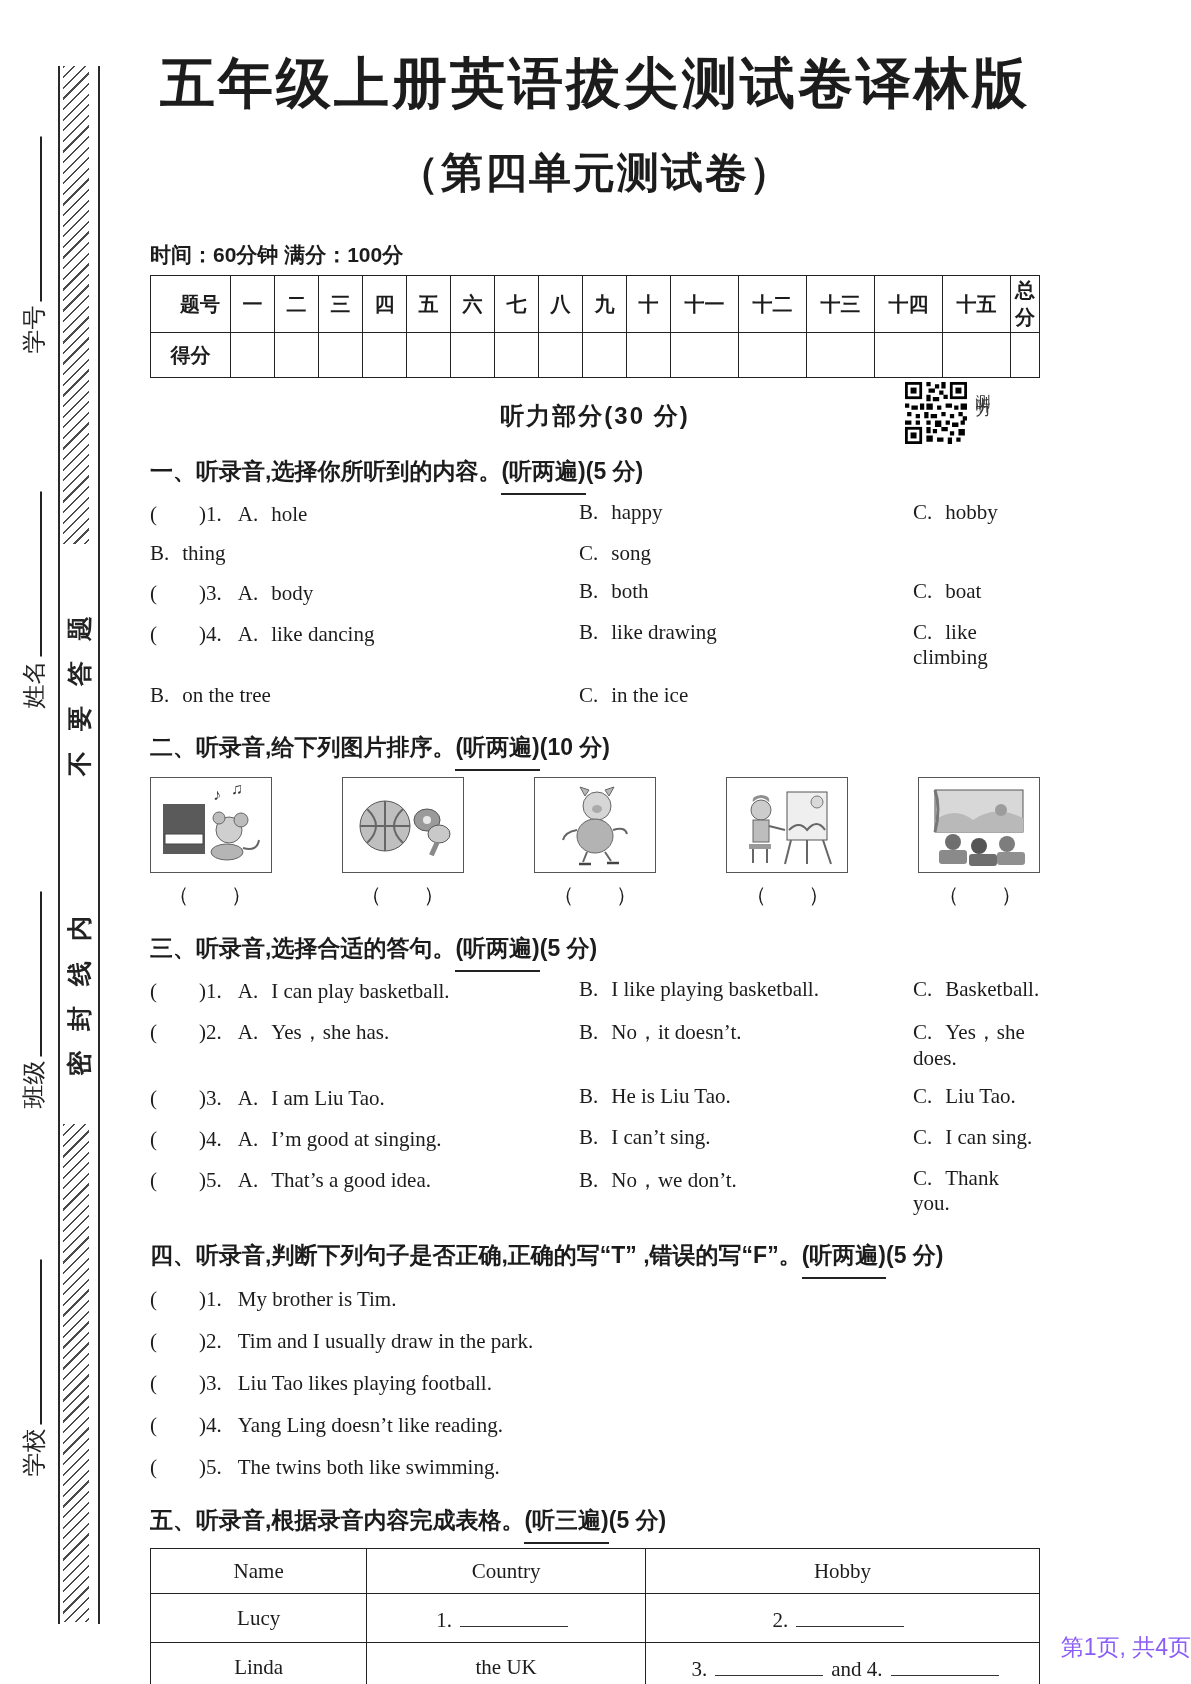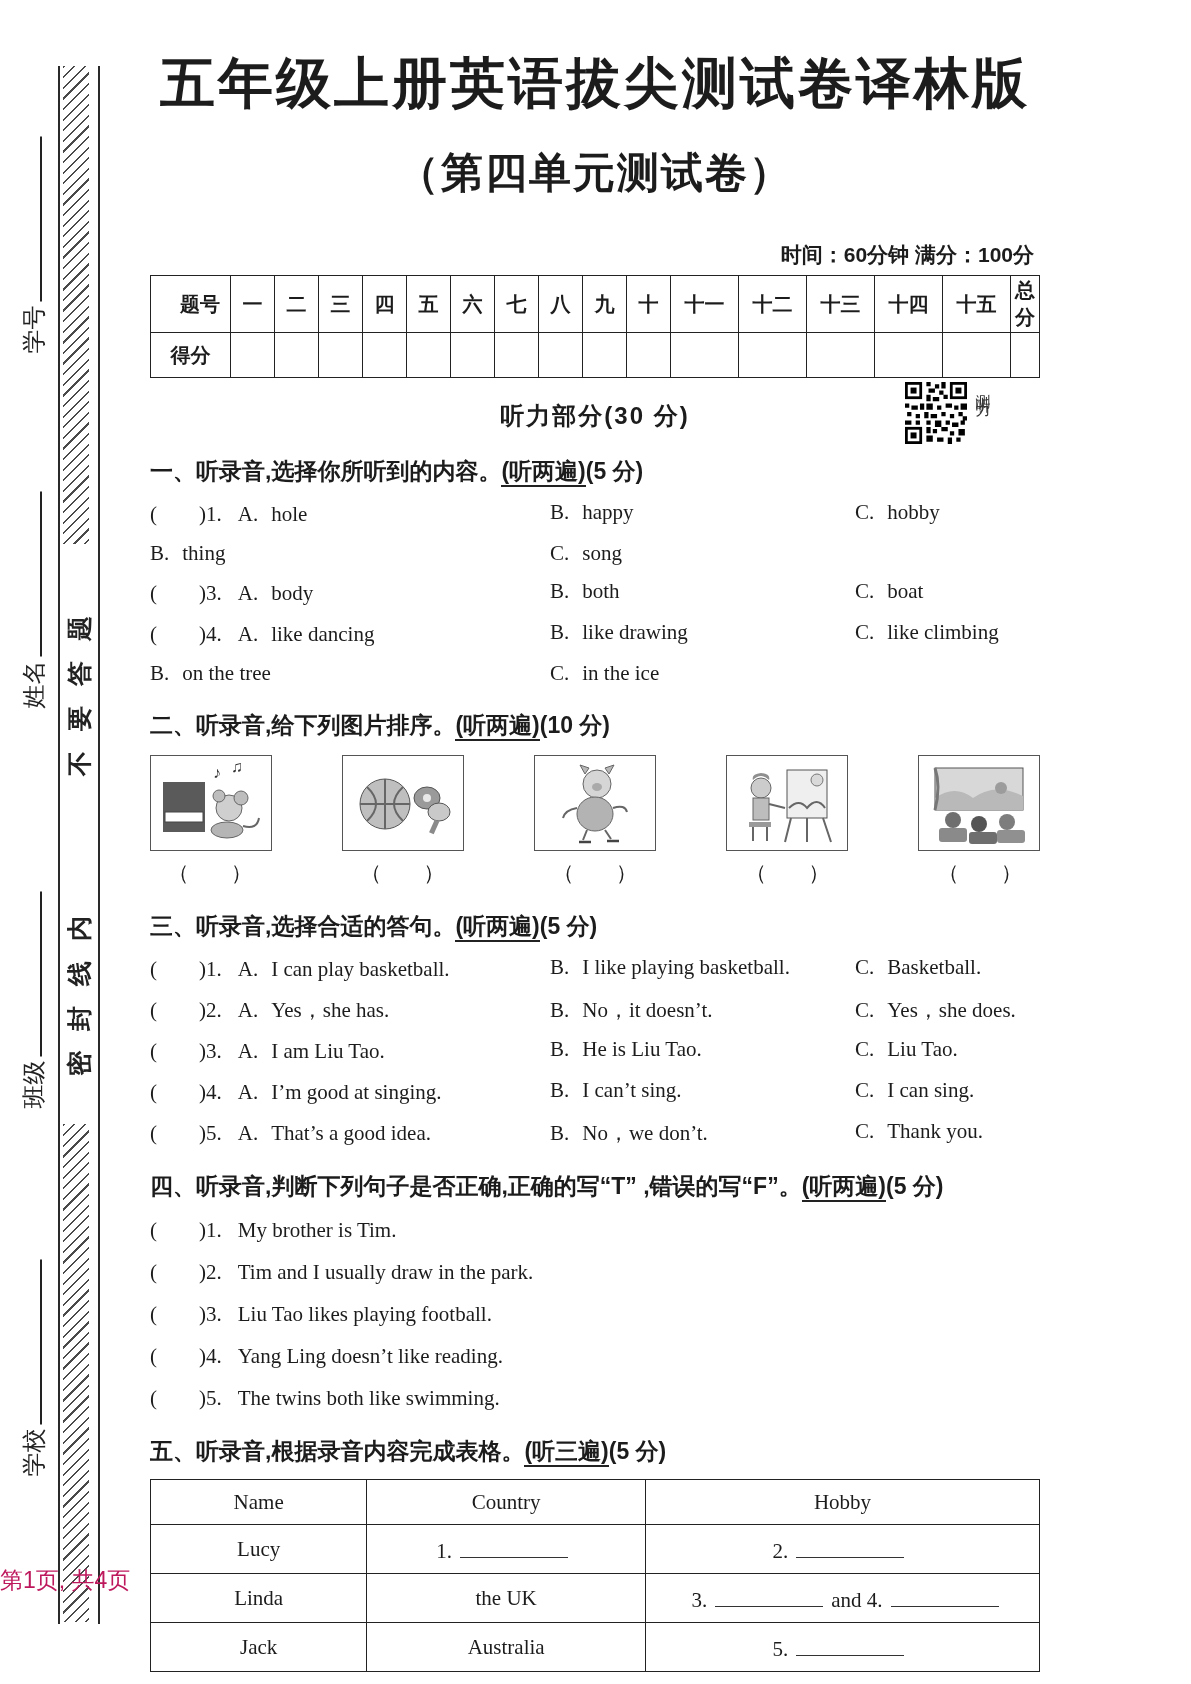--- a/index.html
+++ b/index.html
@@ -35,21 +35,21 @@
   .content{position:absolute;left:150px;top:0;width:890px;}
   .title{
     margin-top:52px;text-align:center;font-size:55px;font-weight:bold;letter-spacing:3px;
     font-family:Liberation Sans, sans-serif;line-height:1.15;
   }
   .subtitle{
     margin-top:30px;text-align:center;font-size:42px;font-weight:bold;letter-spacing:2px;
     font-family:"Liberation Sans","DejaVu Sans",sans-serif;
   }
   .meta{
-    margin-top:40px;text-align:right;font-size:21px;font-weight:bold;
+    margin-top:40px;text-align:left;font-size:21px;font-weight:bold;
     font-family:"Liberation Sans","DejaVu Sans",sans-serif;padding-right:6px;
   }
   table.score{
     width:100%;border-collapse:collapse;margin-top:6px;table-layout:fixed;
   }
   table.score td{
     border:1.6px solid #222;height:42px;text-align:center;vertical-align:middle;
     font-size:20px;font-family:"Liberation Sans","DejaVu Sans",sans-serif;
   }
   table.score tr:first-child td{font-weight:bold;}
@@ -62,22 +62,22 @@
   .qr-wrap svg{display:block;float:left;}
   .qr-cap{
     float:left;margin-left:7px;font-size:15px;line-height:19px;
     writing-mode:vertical-rl;letter-spacing:4px;
     font-family:"Liberation Sans","DejaVu Sans",sans-serif;color:#333;
   }
   .sec-head{
     margin-top:24px;font-size:23px;font-weight:bold;
     font-family:"Liberation Sans","DejaVu Sans",sans-serif;
   }
-  .sec-head .ul{border-bottom:2px solid #222;padding-bottom:1px;}
-  .opt-row{display:grid;grid-template-columns:400px 305px auto;margin-top:13px;font-size:21px;}
+  .sec-head .ul{border-bottom:2px solid #222;padding-bottom:9px;}
+  .opt-row{display:grid;grid-template-columns:400px 305px auto;margin-top:13px;font-size:21px;gap:29px;}
   .tf-row{margin-top:14px;font-size:21px;}
   .q{margin-right:16px;}
   .lt{margin-right:13px;}
   .pic-row{display:flex;justify-content:space-between;margin-top:14px;}
   .pic-box{
     width:120px;height:94px;border:1.5px solid #555;background:#fff;
     display:flex;align-items:center;justify-content:center;
   }
   .pic-parens{display:flex;justify-content:space-between;margin-top:8px;font-size:21px;}
   .pic-parens span{width:120px;text-align:center;}
@@ -85,22 +85,22 @@
     width:100%;border-collapse:collapse;margin-top:12px;table-layout:fixed;
   }
   table.fill td{
     border:1.8px solid #222;height:46px;text-align:center;vertical-align:middle;font-size:21px;
   }
   table.fill tr:first-child td{height:42px;}
   td.left{text-align:left;padding-left:14px;}
   .blank{display:inline-block;width:108px;border-bottom:1.6px solid #333;height:1.05em;
     vertical-align:baseline;margin:0 8px;}
   .footer{
-    position:absolute;left:0;width:100%;top:1565px;text-align:left;font-size:23px;
-    font-family:"Liberation Sans","DejaVu Sans",sans-serif;color:#be185d;
+    position:absolute;left:0;width:100%;top:1632px;text-align:right;font-size:23px;
+    font-family:"Liberation Sans","DejaVu Sans",sans-serif;color:#8b5cf6;
   }
   .doodle{stroke:#666;fill:none;stroke-width:2;}
 </style>
 </head>
 <body>
 
 <div class="sidebar">
   <div class="side-field" style="top:245px;">
     <span>学号</span><span class="fline"></span>
   </div>

